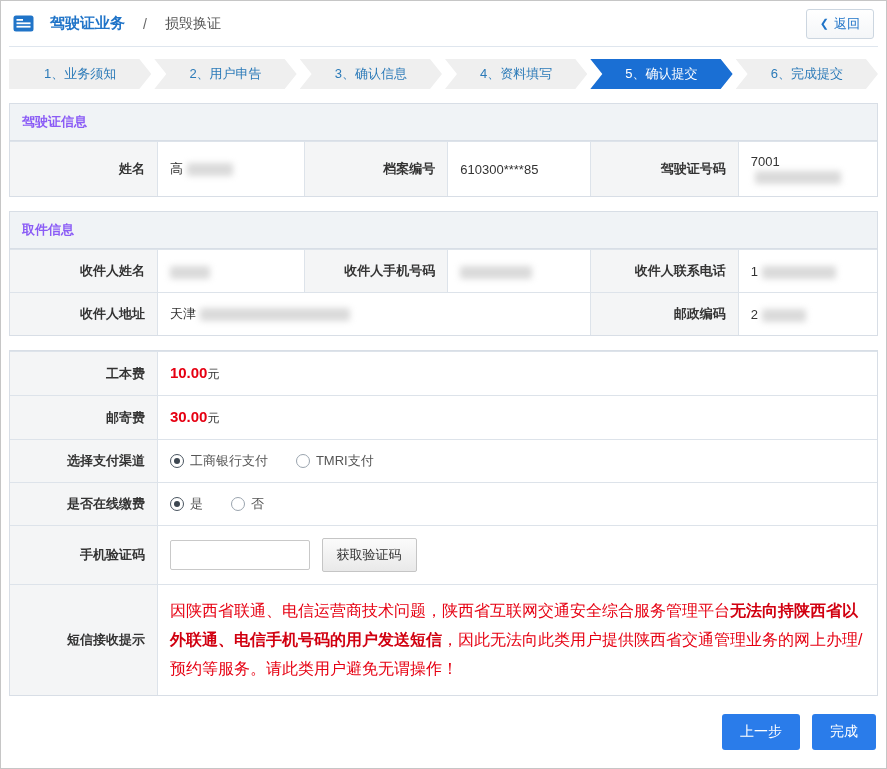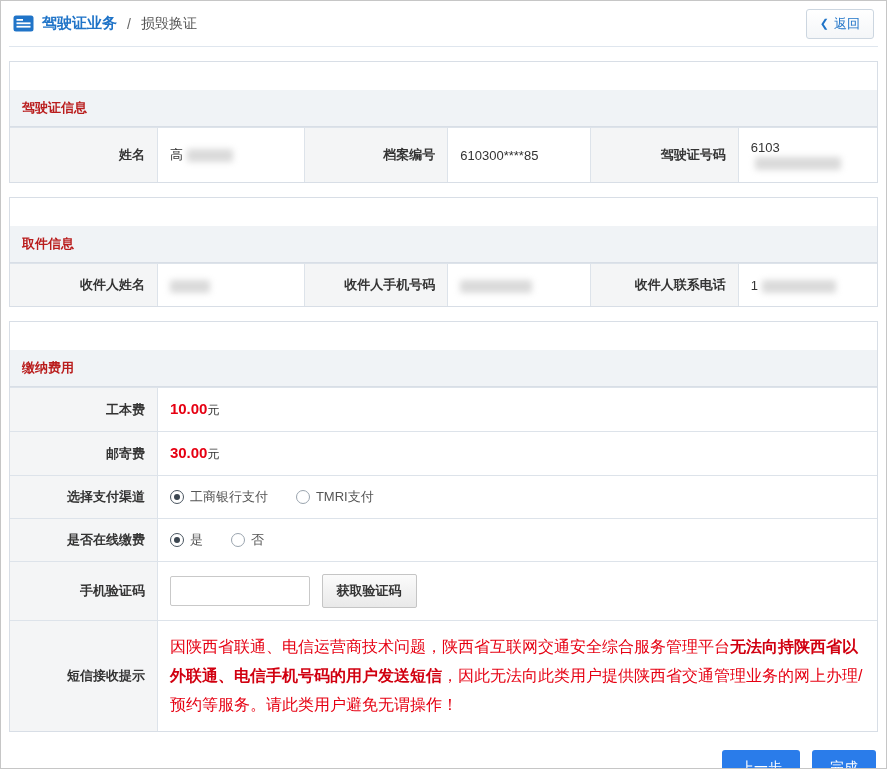--- a/index.html
+++ b/index.html
@@ -7,21 +7,21 @@
   body { font-family: "Liberation Sans", "DejaVu Sans", sans-serif; }
   .page {
     width: 887px; height: 769px; border: 1px solid #c6c6c6;
     background:#fff; overflow:hidden; padding: 0 8px;
   }
   
   .header {
     height: 46px; display:flex; align-items:center; justify-content:space-between;
     border-bottom: 1px solid #dfe6ee; padding: 0 4px;
   }
-  .header-left { display:flex; align-items:center; gap:8px; }
+  .header-left { display:flex; align-items:center; gap:16px; }
   .title { color:#2074c8; font-size:15px; font-weight:bold; }
   .subtitle-sep { color:#666; font-size:14px; margin:0 2px; }
   .subtitle { color:#555; font-size:14px; }
   .back-btn {
     display:flex; align-items:center; gap:5px; cursor:pointer;
     border:1px solid #ccd6e0; border-radius:3px; background:linear-gradient(#ffffff,#f4f6f8);
     color:#2074c8; font-size:13px; padding:5px 13px;
   }
   .back-chevron { font-size:11px; }
   
@@ -30,21 +30,21 @@
     flex:1; height:30px; line-height:30px; text-align:center;
     font-size:13px; color:#2b7ab8; background:#efefef; cursor:pointer;
     clip-path: polygon(0 0, calc(100% - 12px) 0, 100% 50%, calc(100% - 12px) 100%, 0 100%, 12px 50%);
   }
   .step.first { clip-path: polygon(0 0, calc(100% - 12px) 0, 100% 50%, calc(100% - 12px) 100%, 0 100%); }
   .step.active { background:#1a6fd4; color:#fff; }
   
   .section { margin-top:14px; border:1px solid #d8dee6; }
   .section-title {
     background:#f0f3f6; border-bottom:1px solid #d8dee6;
-    padding:9px 12px; font-size:13px; font-weight:bold; color:#b91c1c;margin-top:28px;
+    padding:9px 12px; font-size:13px; font-weight:bold; color:#8b5cf6;
   }
   table { width:100%; border-collapse:collapse; table-layout:fixed; }
   td { border:1px solid #dde3ea; font-size:13px; padding:12px; vertical-align:middle; }
   td.lbl { background:#f4f5f6; text-align:right; font-weight:bold; color:#333;margin-top:36px; }
   td.val { background:#fff; color:#333; text-align:left; }
   table tr td:first-child { border-left:none; }
   table tr td:last-child { border-right:none; }
   table tr:last-child td { border-bottom:none; }
   .mask {
     display:inline-block; height:13px; background:#b5b5b5; opacity:.5;
@@ -63,21 +63,21 @@
   .radio.checked::after {
     content:""; position:absolute; left:3px; top:3px; right:3px; bottom:3px;
     border-radius:50%; background:#3c4650;
   }
   .captcha-input {
     width:140px; height:30px; border:1px solid #c9c9c9; border-radius:2px;
     padding:0 8px; font-size:13px; margin-right:8px;
   }
   .captcha-btn {
     border:1px solid #c5c5c5; background:linear-gradient(#fbfbfb,#e9e9e9);
-    padding:7px 14px; font-size:13px; font-weight:bold; color:#333;
+    padding:7px 14px; font-size:13px; font-weight:normal; color:#333;
     border-radius:2px; cursor:pointer;
   }
   .sms-text { color:#e60012; font-size:16px; line-height:1.8; }
   .sms-text b { color:#d10010; }
   
   .footer { display:flex; justify-content:flex-end; gap:12px; margin:18px 2px 14px; }
   .footer button {
     background:#2a7cea; color:#fff; border:none; border-radius:3px;
     font-size:14px; padding:9px 18px; cursor:pointer;
   }
@@ -100,40 +100,48 @@
       <span class="title">驾驶证业务</span>
       <span class="subtitle-sep">/</span>
       <span class="subtitle">损毁换证</span>
     </div>
     <div class="back-btn">
       <span class="back-chevron">❮</span>
       <span>返回</span>
     </div>
   </div>
 
+  <div class="steps">
+    <div class="step first">1、业务须知</div>
+    <div class="step">2、用户申告</div>
+    <div class="step">3、确认信息</div>
+    <div class="step">4、资料填写</div>
+    <div class="step active">5、确认提交</div>
+    <div class="step">6、完成提交</div>
+  </div>
 
   <div class="section">
     <div class="section-title">驾驶证信息</div>
     <table>
       <colgroup>
           <col style="width:17%">
           <col style="width:17%">
           <col style="width:16.5%">
           <col style="width:16.5%">
           <col style="width:17%">
           <col style="width:16%">
         </colgroup>
       <tbody>
           <tr>
         <td class="lbl">姓名</td>
         <td class="val"><span>高</span><span class="mask" style="width:46px"></span></td>
         <td class="lbl">档案编号</td>
         <td class="val">610300****85</td>
         <td class="lbl">驾驶证号码</td>
-        <td class="val"><span>6103</span><span class="mask" style="width:86px"></span></td>
+        <td class="val"><span>7001</span><span class="mask" style="width:86px"></span></td>
       </tr>
     </tbody>
       </table>
   </div>
 
   <div class="section">
     <div class="section-title">取件信息</div>
     <table>
       <colgroup>
           <col style="width:17%">
@@ -145,26 +153,31 @@
         </colgroup>
       <tbody>
           <tr>
         <td class="lbl">收件人姓名</td>
         <td class="val"><span class="mask" style="width:40px;margin-left:0"></span></td>
         <td class="lbl">收件人手机号码</td>
         <td class="val"><span class="mask" style="width:72px;margin-left:0"></span></td>
         <td class="lbl">收件人联系电话</td>
         <td class="val"><span>1</span><span class="mask" style="width:74px"></span></td>
       </tr>
+      <tr>
+        <td class="lbl">收件人地址</td>
+        <td class="val" colspan="3"><span>天津</span><span class="mask" style="width:150px"></span></td>
+        <td class="lbl">邮政编码</td>
+        <td class="val"><span>2</span><span class="mask" style="width:44px"></span></td>
+      </tr>
     </tbody>
       </table>
   </div>
 
   <div class="section">
-    <div class="section-title">缴纳费用</div>
     <table>
       <colgroup>
           <col style="width:17%">
           <col style="width:83%">
         </colgroup>
       <tbody>
           <tr>
         <td class="lbl">工本费</td>
         <td class="val">
           <span class="amount">10.00</span><span class="unit">元</span>

